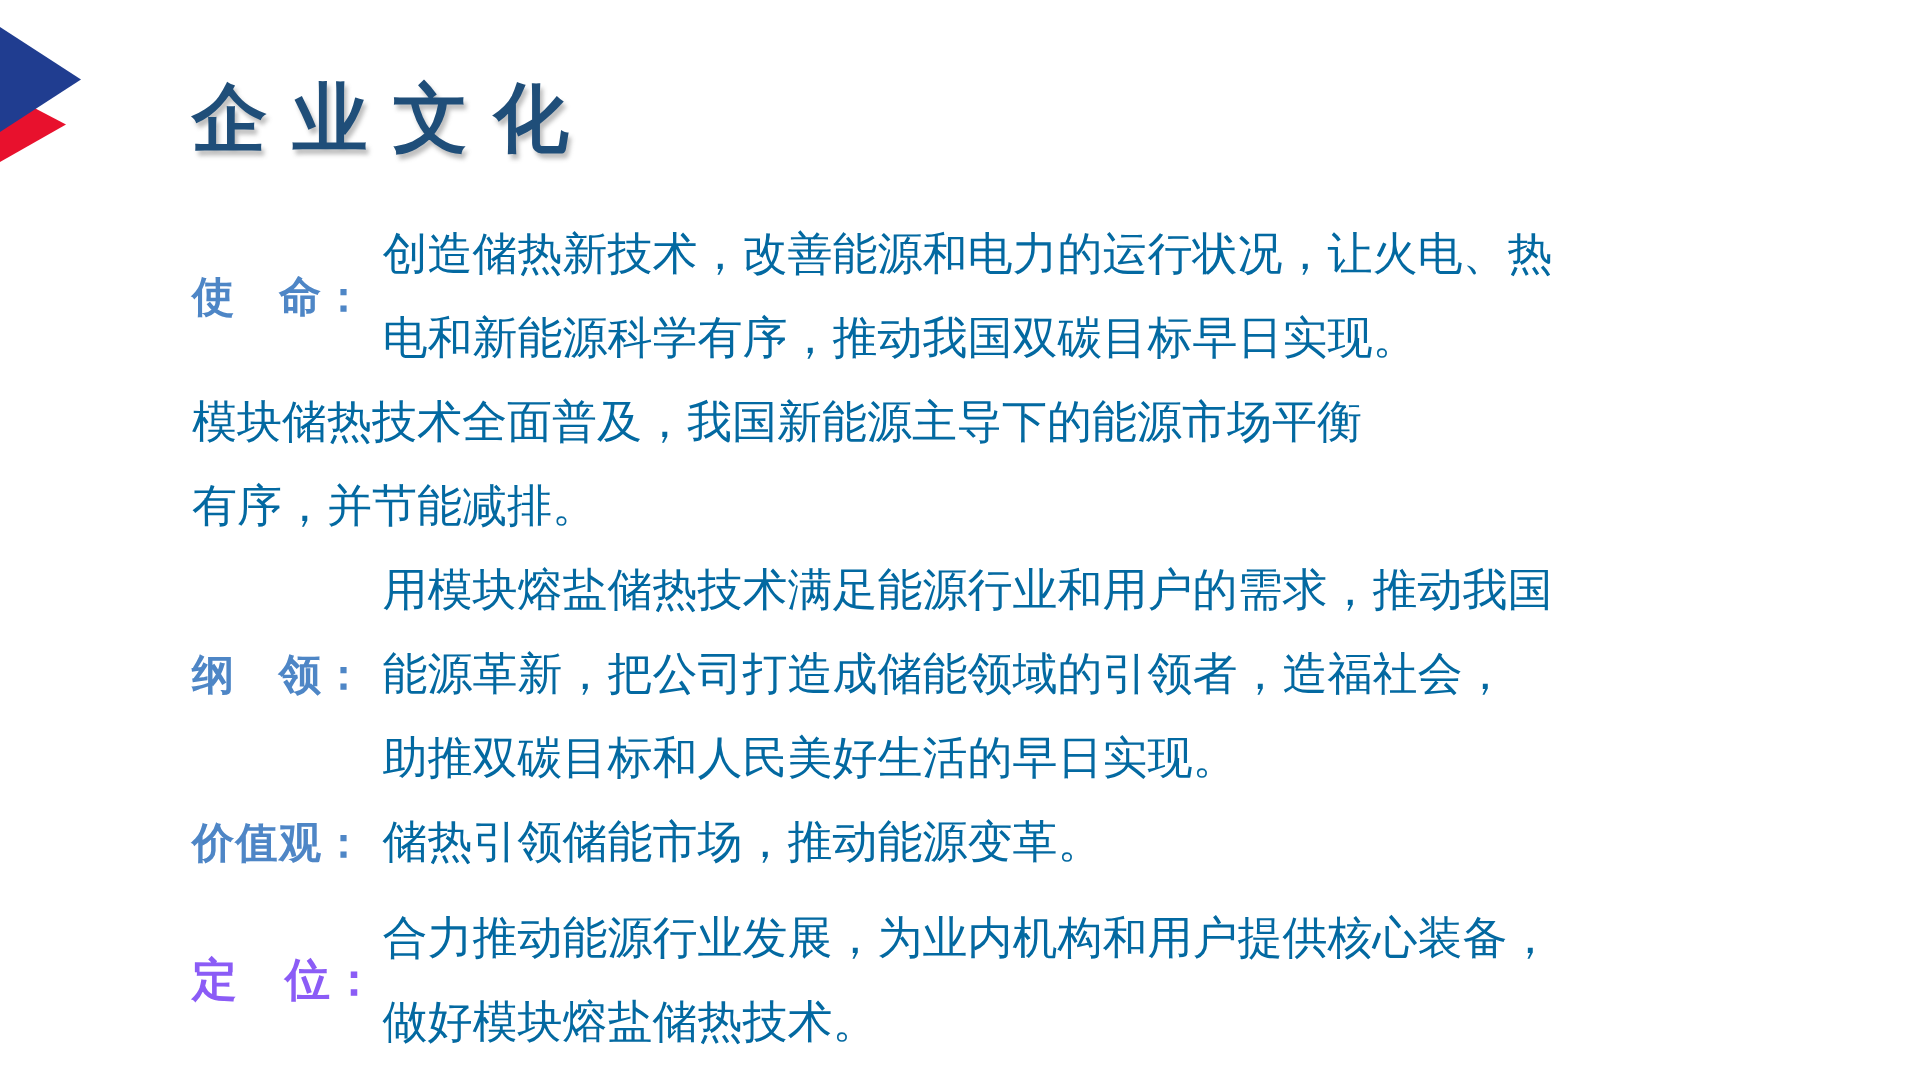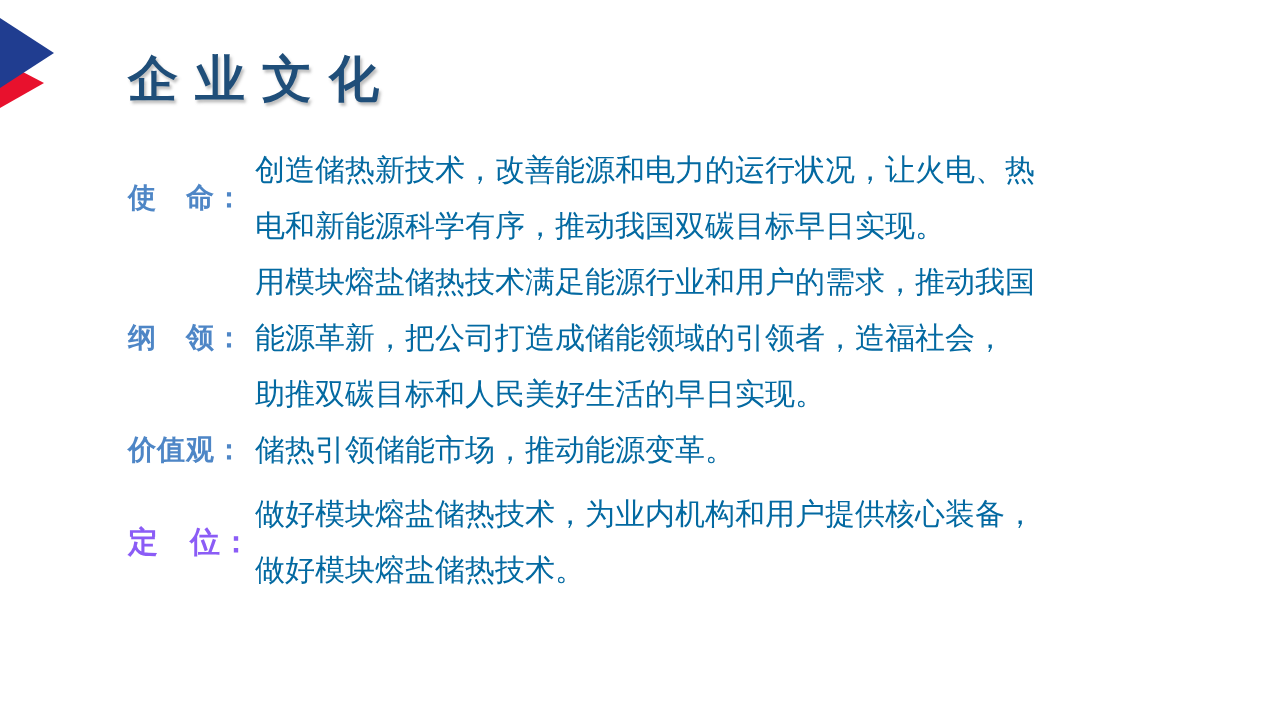--- a/index.html
+++ b/index.html
@@ -77,20 +77,24 @@
 
     <div class="section-row">
       <div class="section-label">使　命：</div>
       <div class="section-content">
         <div class="text-line">创造储热新技术，改善能源和电力的运行状况，让火电、热</div>
         <div class="text-line">电和新能源科学有序，推动我国双碳目标早日实现。</div>
       </div>
     </div>
 
     <div class="section-row">
+      <div class="section-content">
+        <div class="text-line">模块储热技术全面普及，我国新能源主导下的能源市场平衡</div>
+        <div class="text-line">有序，并节能减排。</div>
+      </div>
     </div>
 
     <div class="section-row">
       <div class="section-label">纲　领：</div>
       <div class="section-content">
         <div class="text-line">用模块熔盐储热技术满足能源行业和用户的需求，推动我国</div>
         <div class="text-line">能源革新，把公司打造成储能领域的引领者，造福社会，</div>
         <div class="text-line">助推双碳目标和人民美好生活的早日实现。</div>
       </div>
     </div>
@@ -98,19 +102,19 @@
     <div class="section-row">
       <div class="section-label">价值观：</div>
       <div class="section-content">
         <div class="text-line">储热引领储能市场，推动能源变革。</div>
       </div>
     </div>
 
     <div class="section-row emphasis">
       <div class="section-label">定　位：</div>
       <div class="section-content">
-        <div class="text-line">做好模块熔盐储热技术，为业内机构和用户提供核心装备，</div>
+        <div class="text-line">合力推动能源行业发展，为业内机构和用户提供核心装备，</div>
         <div class="text-line">做好模块熔盐储热技术。</div>
       </div>
     </div>
 
   </div>
 </div>
 
 </body></html>

